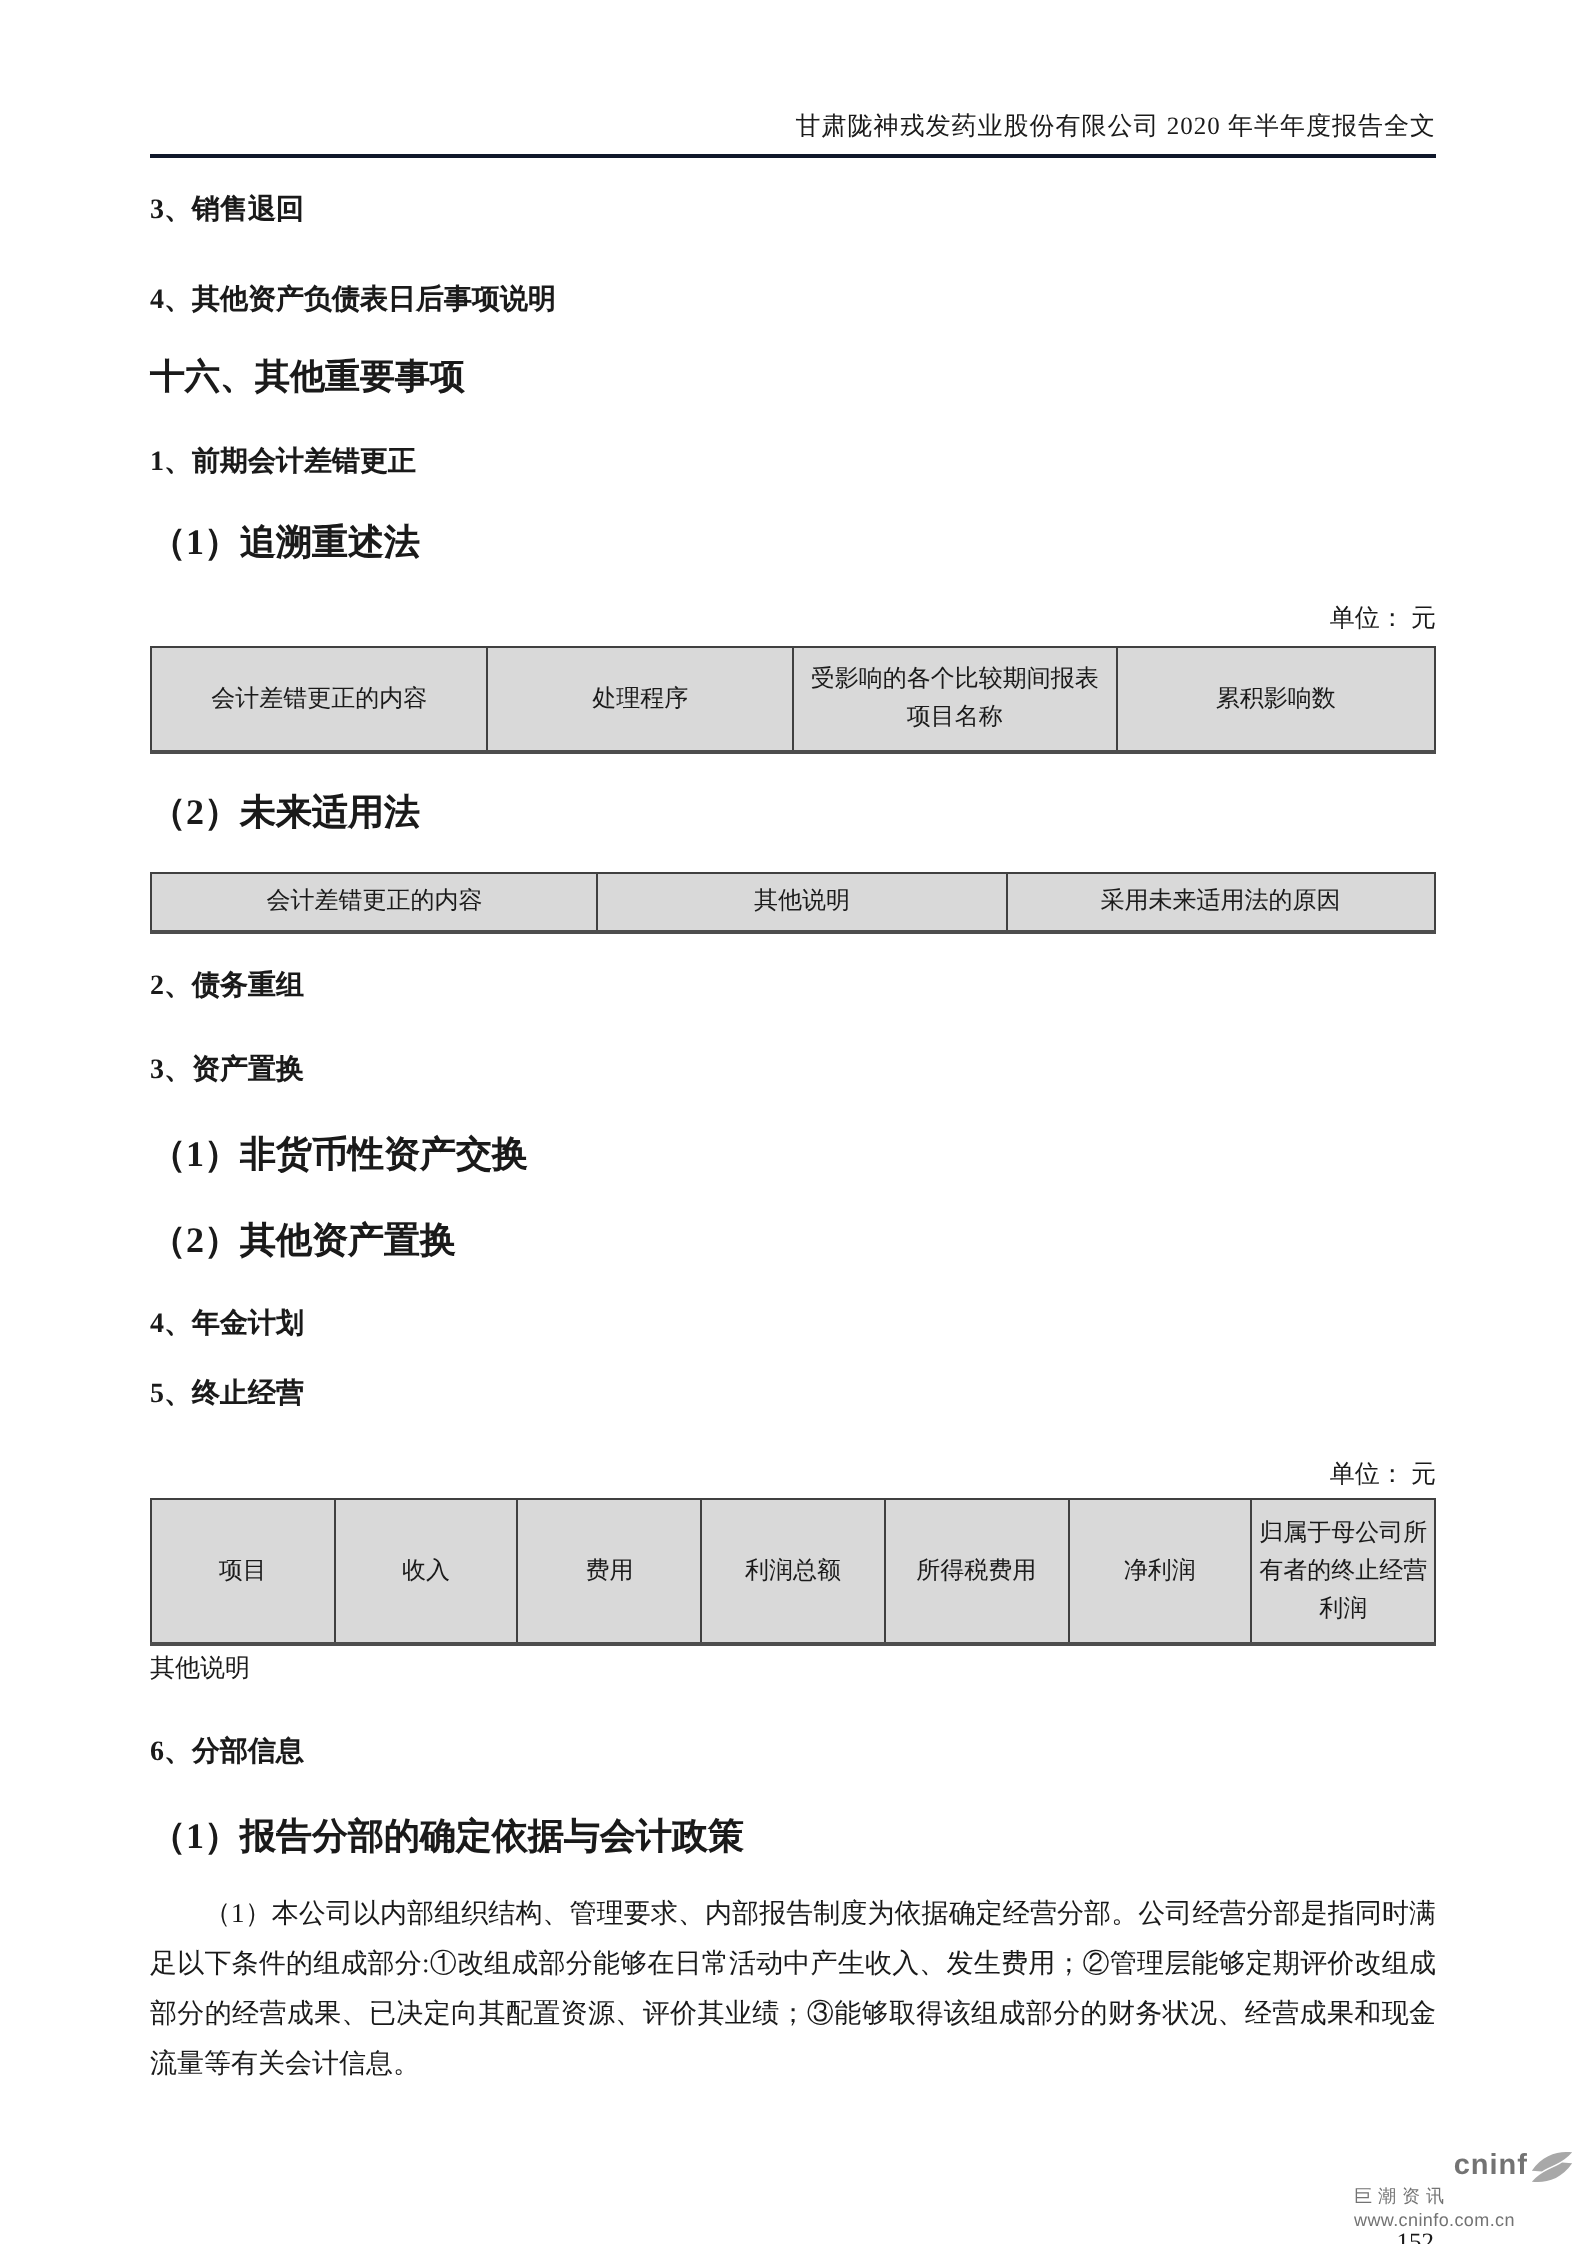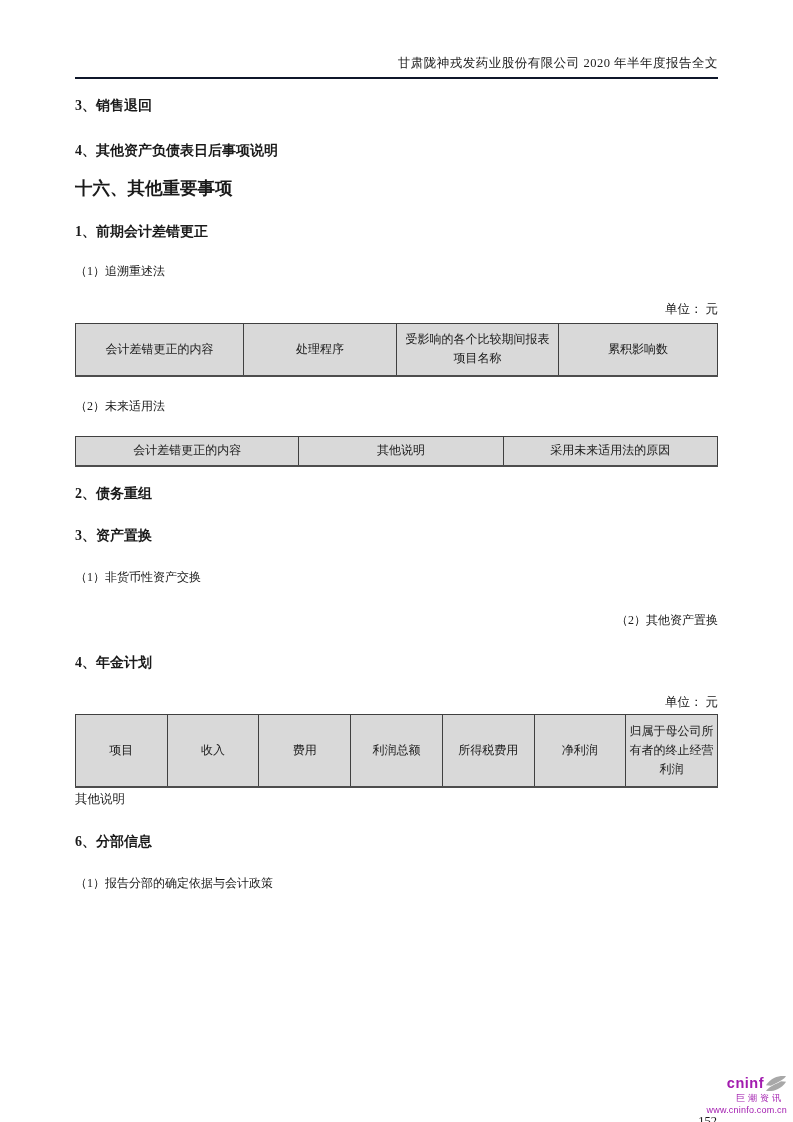--- a/index.html
+++ b/index.html
@@ -16,33 +16,33 @@
   .content {
     position:absolute; left:75px; top:0; width:643px;
   }
   .doc-header {
     padding-top:55px; padding-bottom:5px;
     border-bottom:2px solid #0f172a;
     text-align:right;
     font-size:12.5px; letter-spacing:.5px;
   }
   .h2 { font-size:14px; font-weight:bold; line-height:19px; }
-  .h3 { font-size:12px; font-weight:normal; line-height:19px; }
+  .h3 { font-size:18px; font-weight:bold; line-height:19px; }
   .chapter { font-size:17.5px; font-weight:bold; line-height:23px; }
 
   .m-sales    { margin-top:17px; }
   .m-events   { margin-top:26px; }
   .m-chapter  { margin-top:17px; }
   .m-error    { margin-top:22px; }
   .m-retro    { margin-top:21px; }
   .m-prosp    { margin-top:20px; }
   .m-debt     { margin-top:17px; }
   .m-swap     { margin-top:23px; }
   .m-nonmon   { margin-top:23px; }
-  .m-otherswap{ margin-top:24px;text-align:right; }
+  .m-otherswap{ margin-top:24px; }
   .m-annuity  { margin-top:23px; }
   .m-discont  { margin-top:16px; }
   .m-segment  { margin-top:25px; }
   .m-basis    { margin-top:23px; }
 
   .unit-line {
     margin-top:20px; text-align:right;
     font-size:12.5px; line-height:17px;
   }
   .unit-line.second { margin-top:22px; }
@@ -80,22 +80,22 @@
     text-align:justify;
     text-indent:2em;
   }
 
   .page-number {
     position:absolute; top:1114px; right:76px;
     font-size:12.5px;
   }
   .cninfo-logo {
     position:absolute; top:1074px; right:6px;
-    width:110px; text-align:right;
-    color:#a21caf;
+    width:110px; text-align:left;
+    color:#737373;
     font-family:"Liberation Sans","DejaVu Sans",sans-serif;
     line-height:1.1;
   }
   .cninfo-logo .logo-row {
     display:flex; align-items:center; justify-content:flex-end; gap:1px;
   }
   .cninfo-logo .brand {
     font-size:14.5px; font-weight:bold; letter-spacing:.5px;
   }
   .cninfo-logo .swoosh svg { display:block; }
@@ -139,20 +139,21 @@
           <td class="c2">采用未来适用法的原因</td>
         </tr>
       </tbody>
     </table>
 
     <div class="h2 m-debt">2、债务重组</div>
     <div class="h2 m-swap">3、资产置换</div>
     <div class="h3 m-nonmon">（1）非货币性资产交换</div>
     <div class="h3 m-otherswap">（2）其他资产置换</div>
     <div class="h2 m-annuity">4、年金计划</div>
+    <div class="h2 m-discont">5、终止经营</div>
 
     <div class="unit-line second">单位： 元</div>
 
     <table class="doc-table t3">
       <tbody>
         <tr>
           <td>项目</td>
           <td>收入</td>
           <td>费用</td>
           <td>利润总额</td>
@@ -161,20 +162,21 @@
           <td>归属于母公司所有者的终止经营利润</td>
         </tr>
       </tbody>
     </table>
 
     <div class="small-note">其他说明</div>
 
     <div class="h2 m-segment">6、分部信息</div>
     <div class="h3 m-basis">（1）报告分部的确定依据与会计政策</div>
 
+    <div class="para">（1）本公司以内部组织结构、管理要求、内部报告制度为依据确定经营分部。公司经营分部是指同时满足以下条件的组成部分:①改组成部分能够在日常活动中产生收入、发生费用；②管理层能够定期评价改组成部分的经营成果、已决定向其配置资源、评价其业绩；③能够取得该组成部分的财务状况、经营成果和现金流量等有关会计信息。</div>
 
   </div>
 
   <div class="page-number">152</div>
 
   <div class="cninfo-logo">
     <div class="logo-row">
       <span class="brand">cninf</span>
       <span class="swoosh">
         <svg width="22" height="19" viewBox="0 0 24 20">

